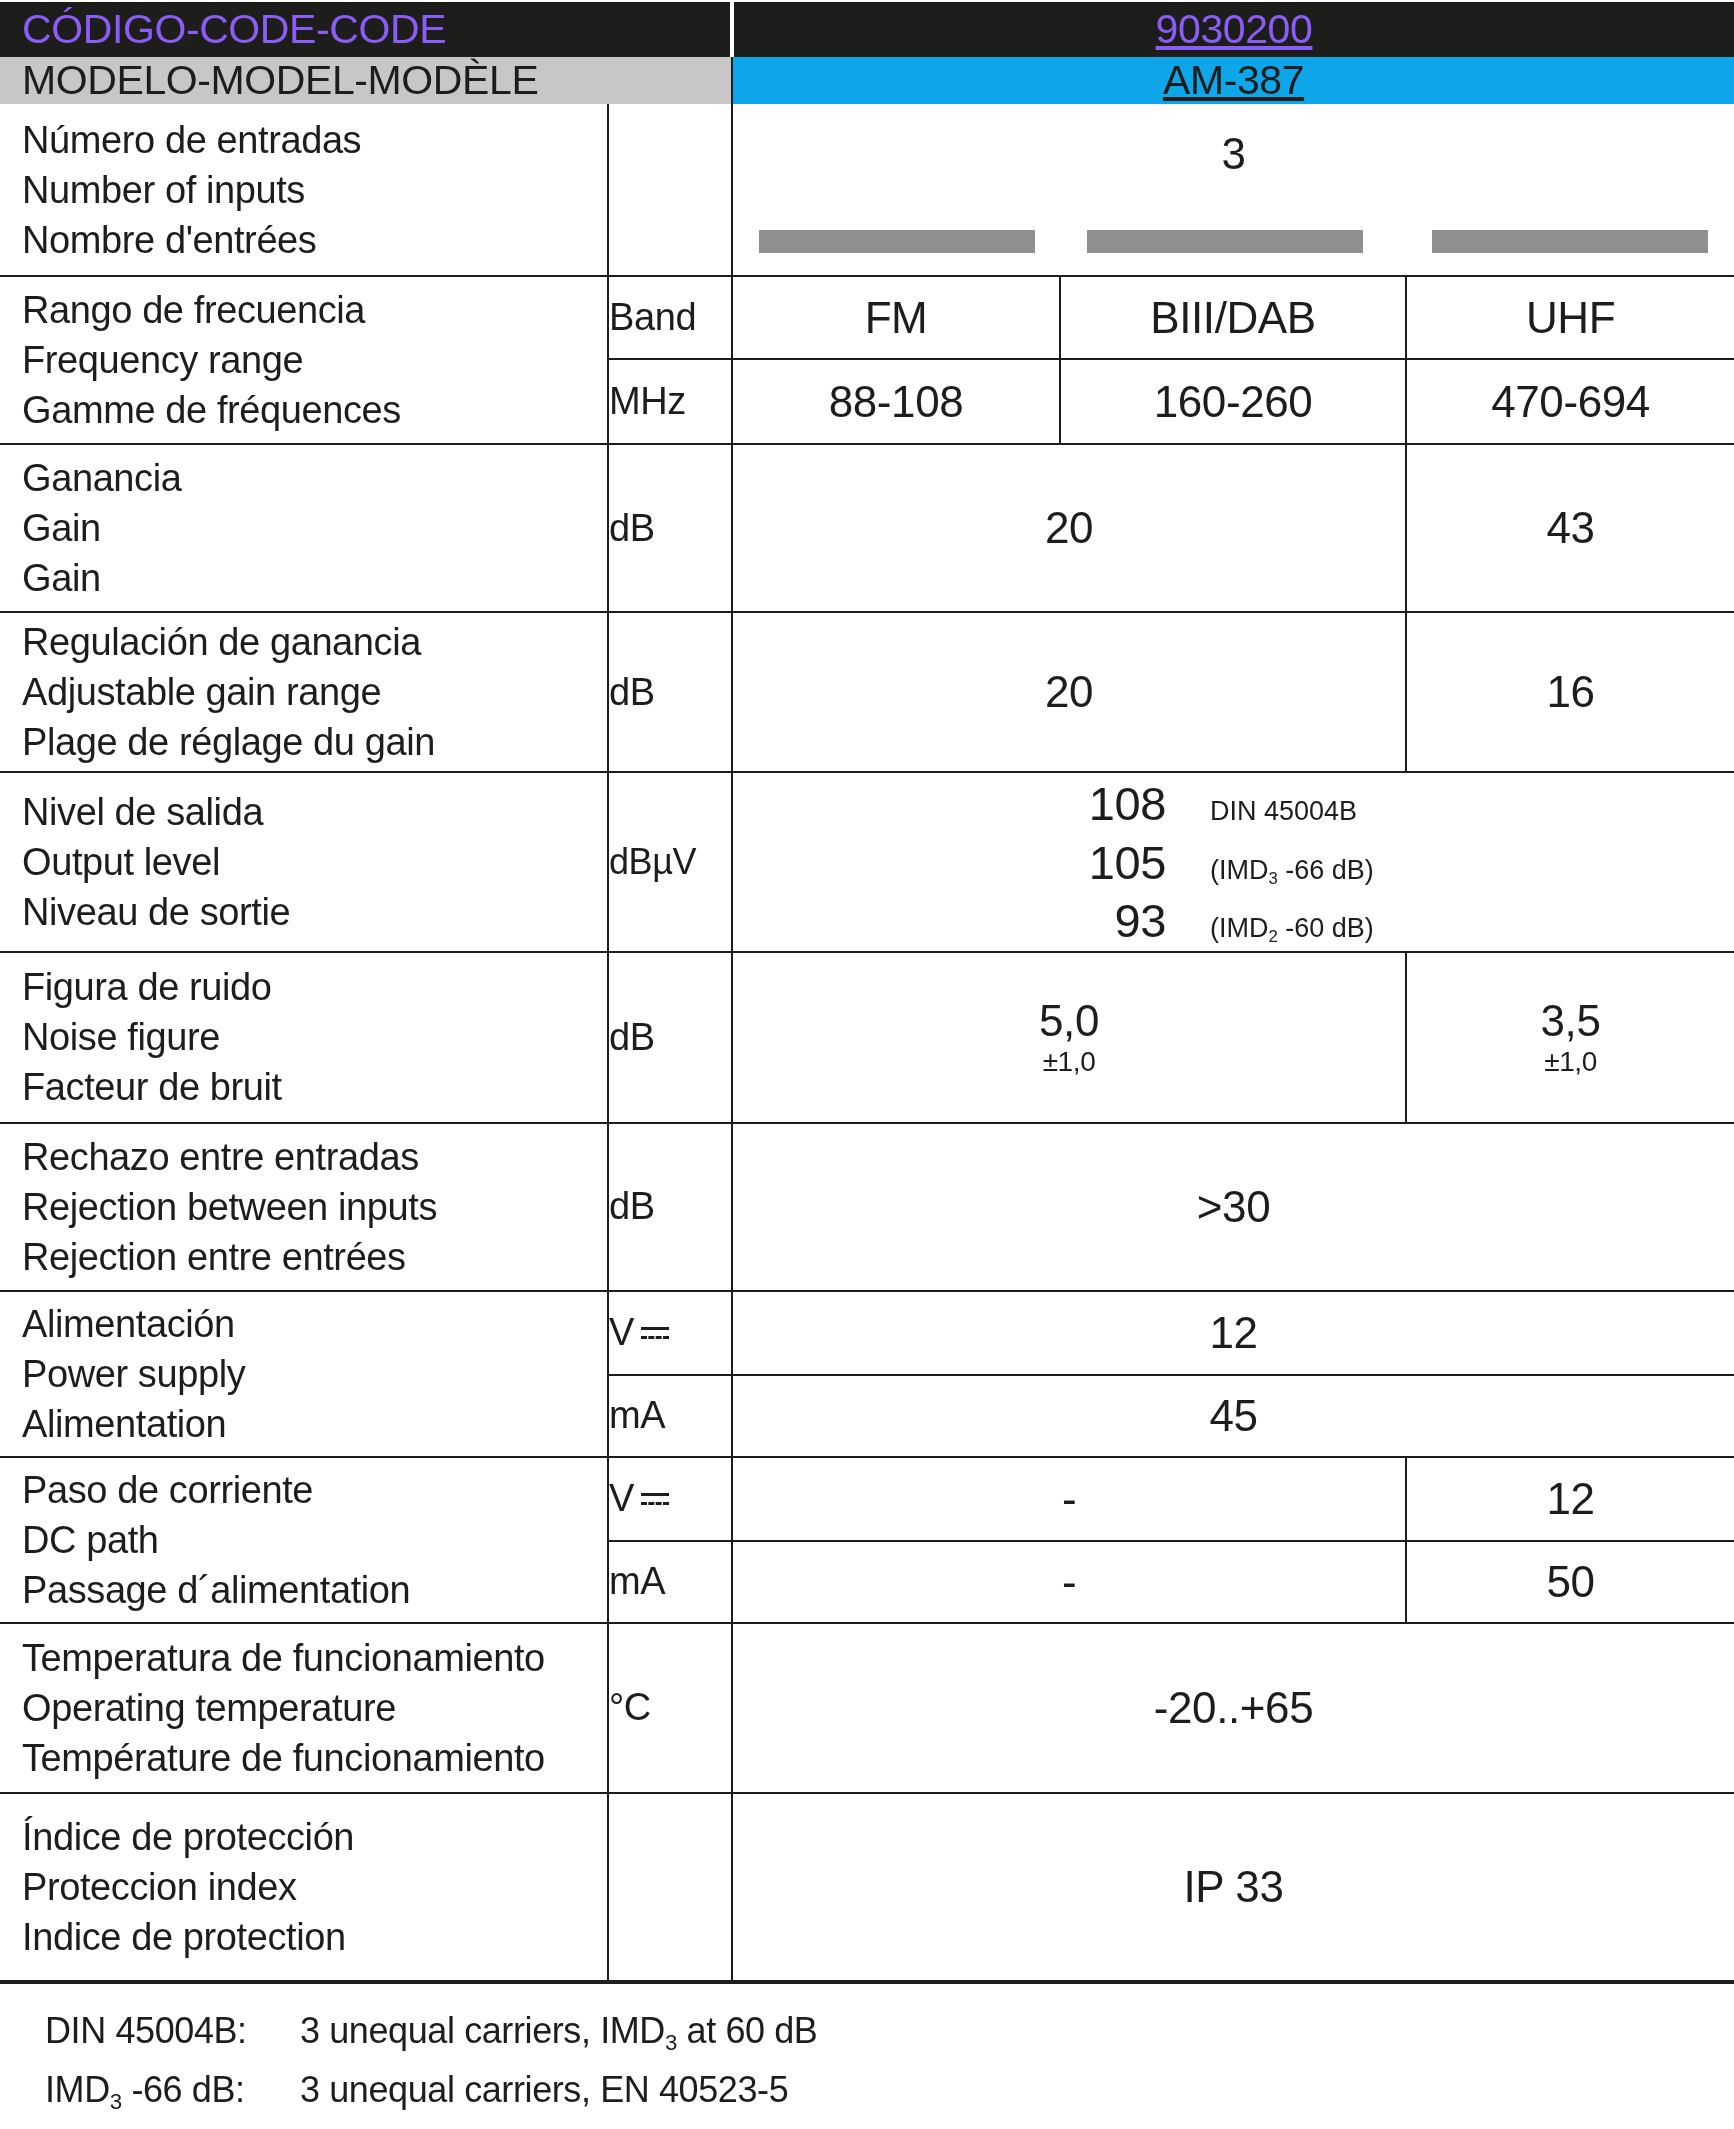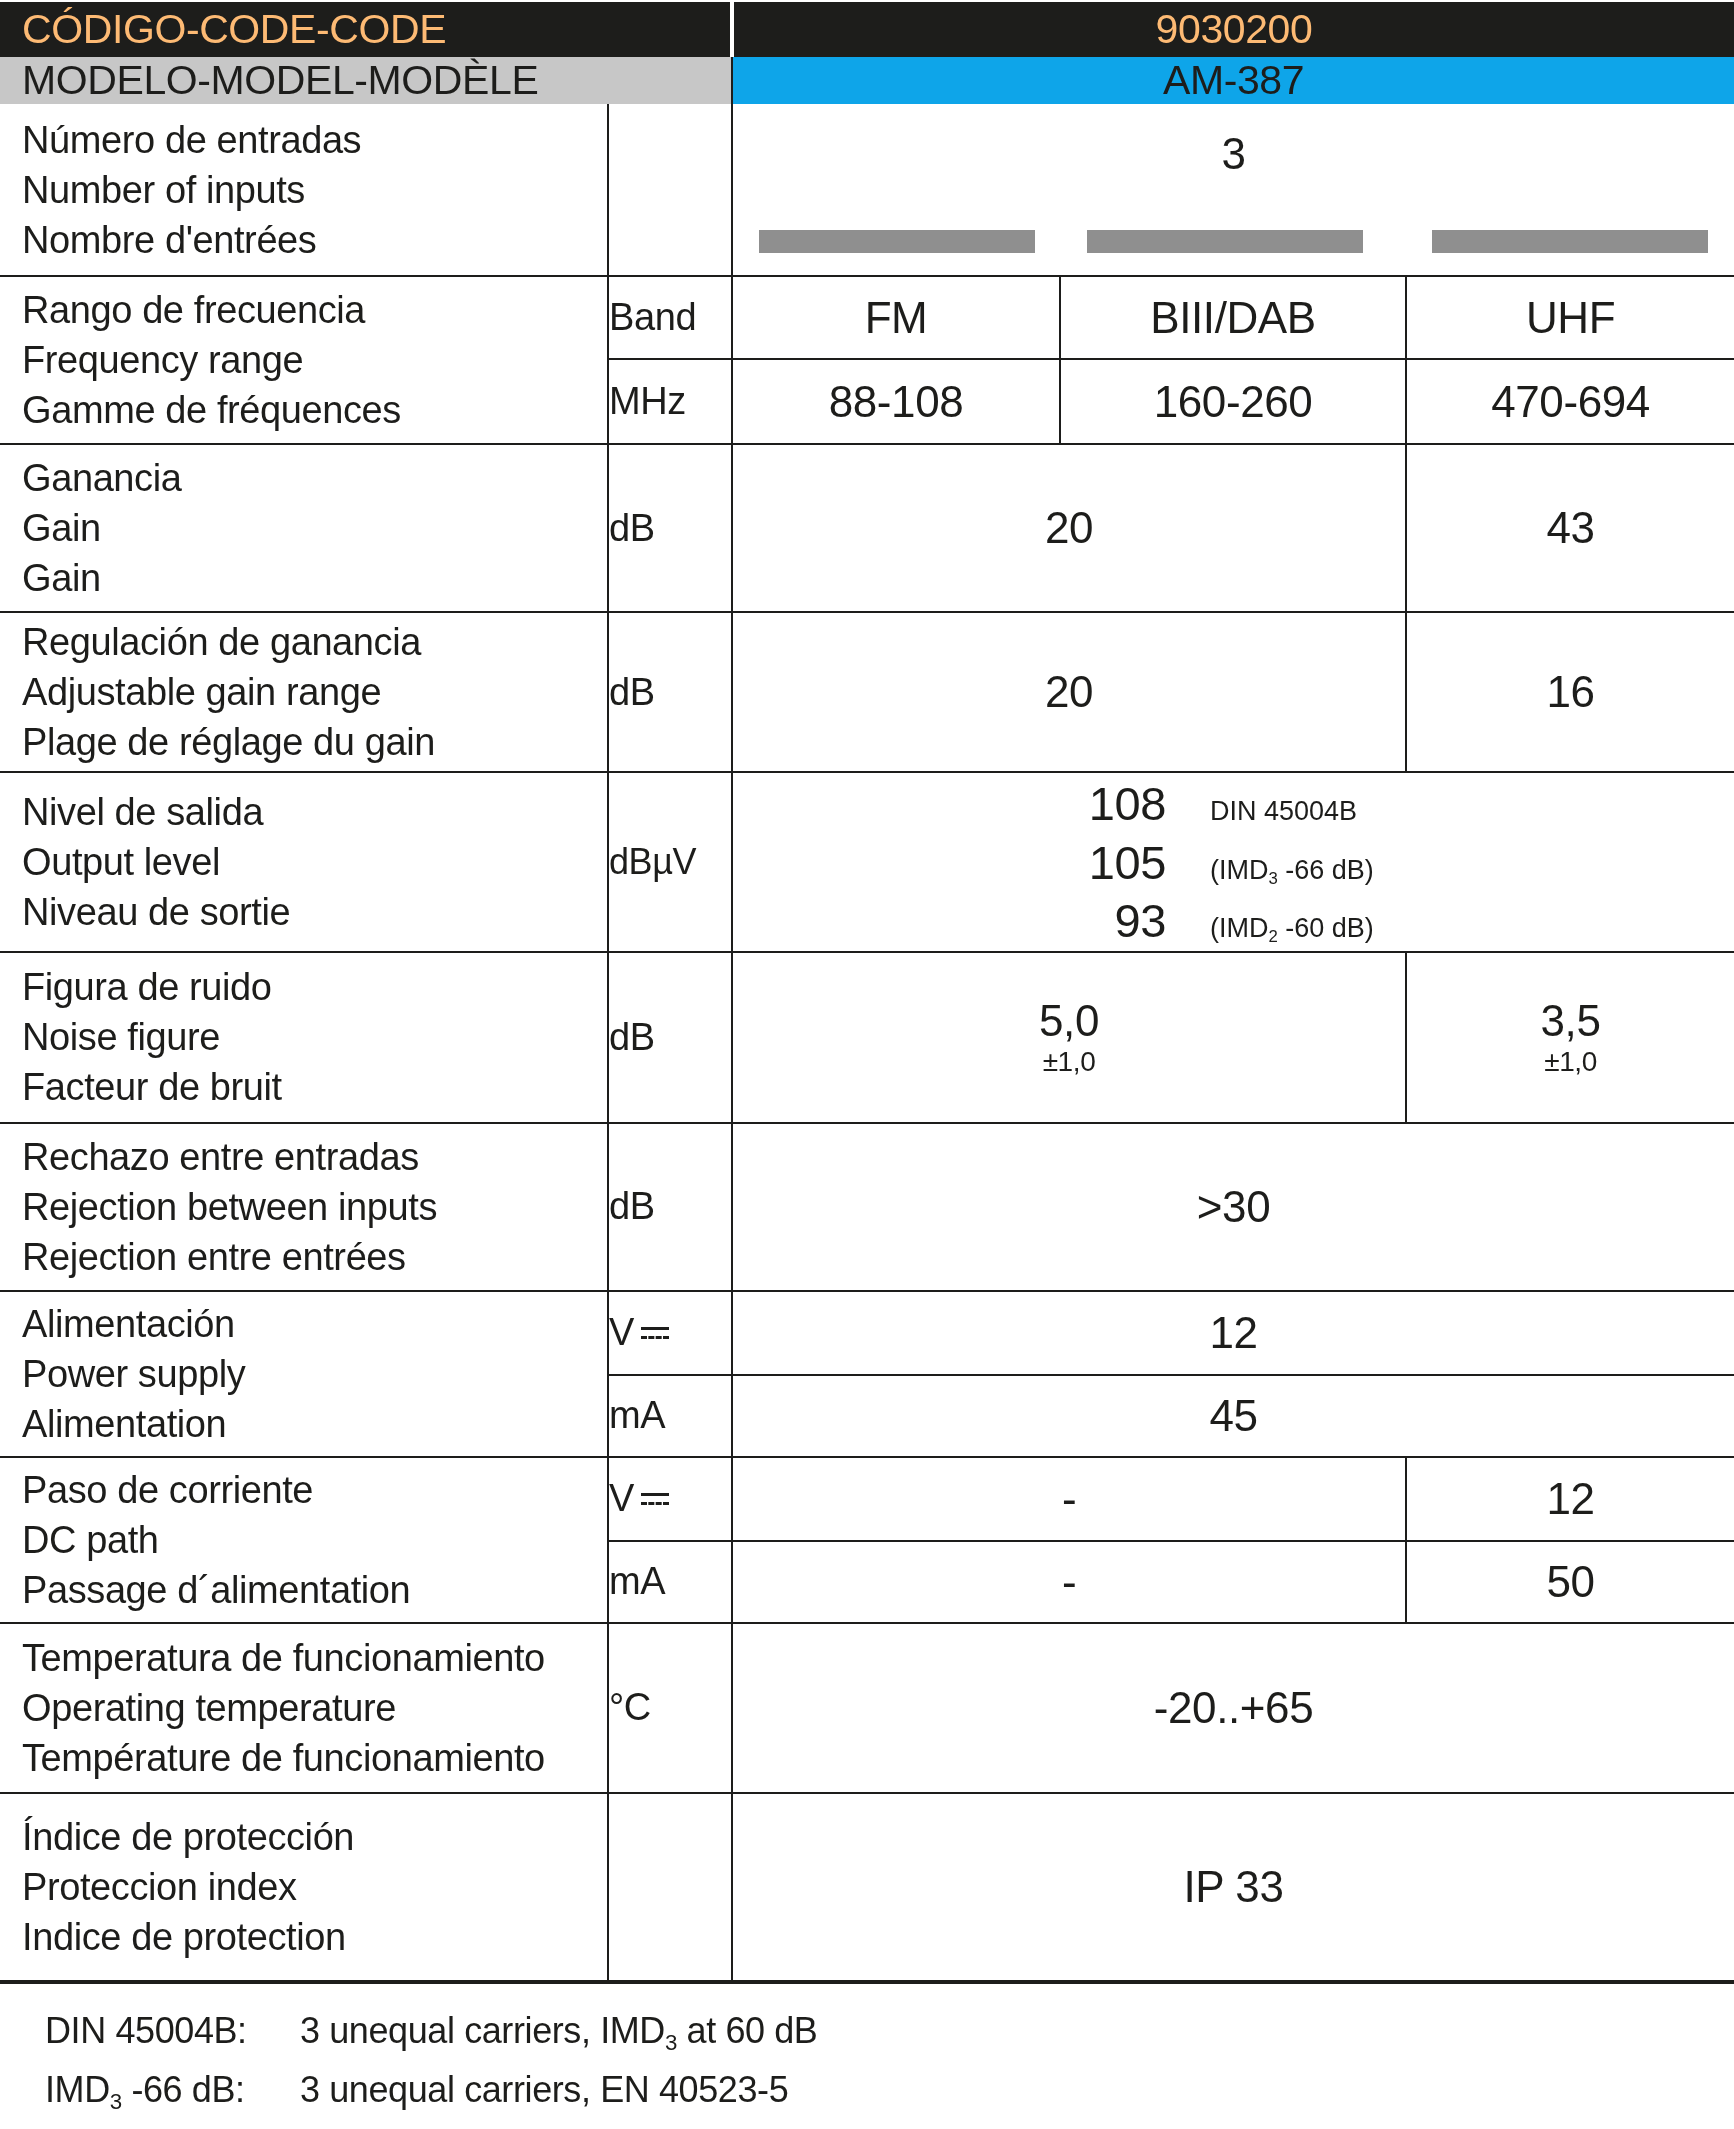--- a/index.html
+++ b/index.html
@@ -9,24 +9,24 @@
   td{padding:0;vertical-align:middle;box-sizing:border-box;}
 
   
   .brd-r{border-right:2.4px solid #1d1d1b;}
   .brd-l{border-left:2.4px solid #1d1d1b;}
   
   .bb{border-bottom:2.4px solid #1d1d1b;}
   .bb-heavy{border-bottom:4.7px solid #1d1d1b;}
 
   
-  .hdr-black{background:#1d1d1b;color:#fdba74;font-size:41px;}
+  .hdr-black{background:#1d1d1b;color:#8b5cf6;font-size:41px;}
   .hdr-gray{background:#c7c7c7;color:#1d1d1b;font-size:41px;}
   .hdr-left{padding-left:22px;text-align:left;}
-  .hdr-center{text-align:center;}
+  .hdr-center{text-align:center;text-decoration:underline;}
   .gap-white{border-left:4.7px solid #ffffff;}
   .gap-dark{border-left:2.4px solid #1d1d1b;}
 
   
   .lbl{padding-left:22px;text-align:left;font-size:38px;line-height:50px;}
   .lbl .line{display:block;}
 
   
   .unit{font-size:38px;}
   .unit-small{font-size:36px;}

